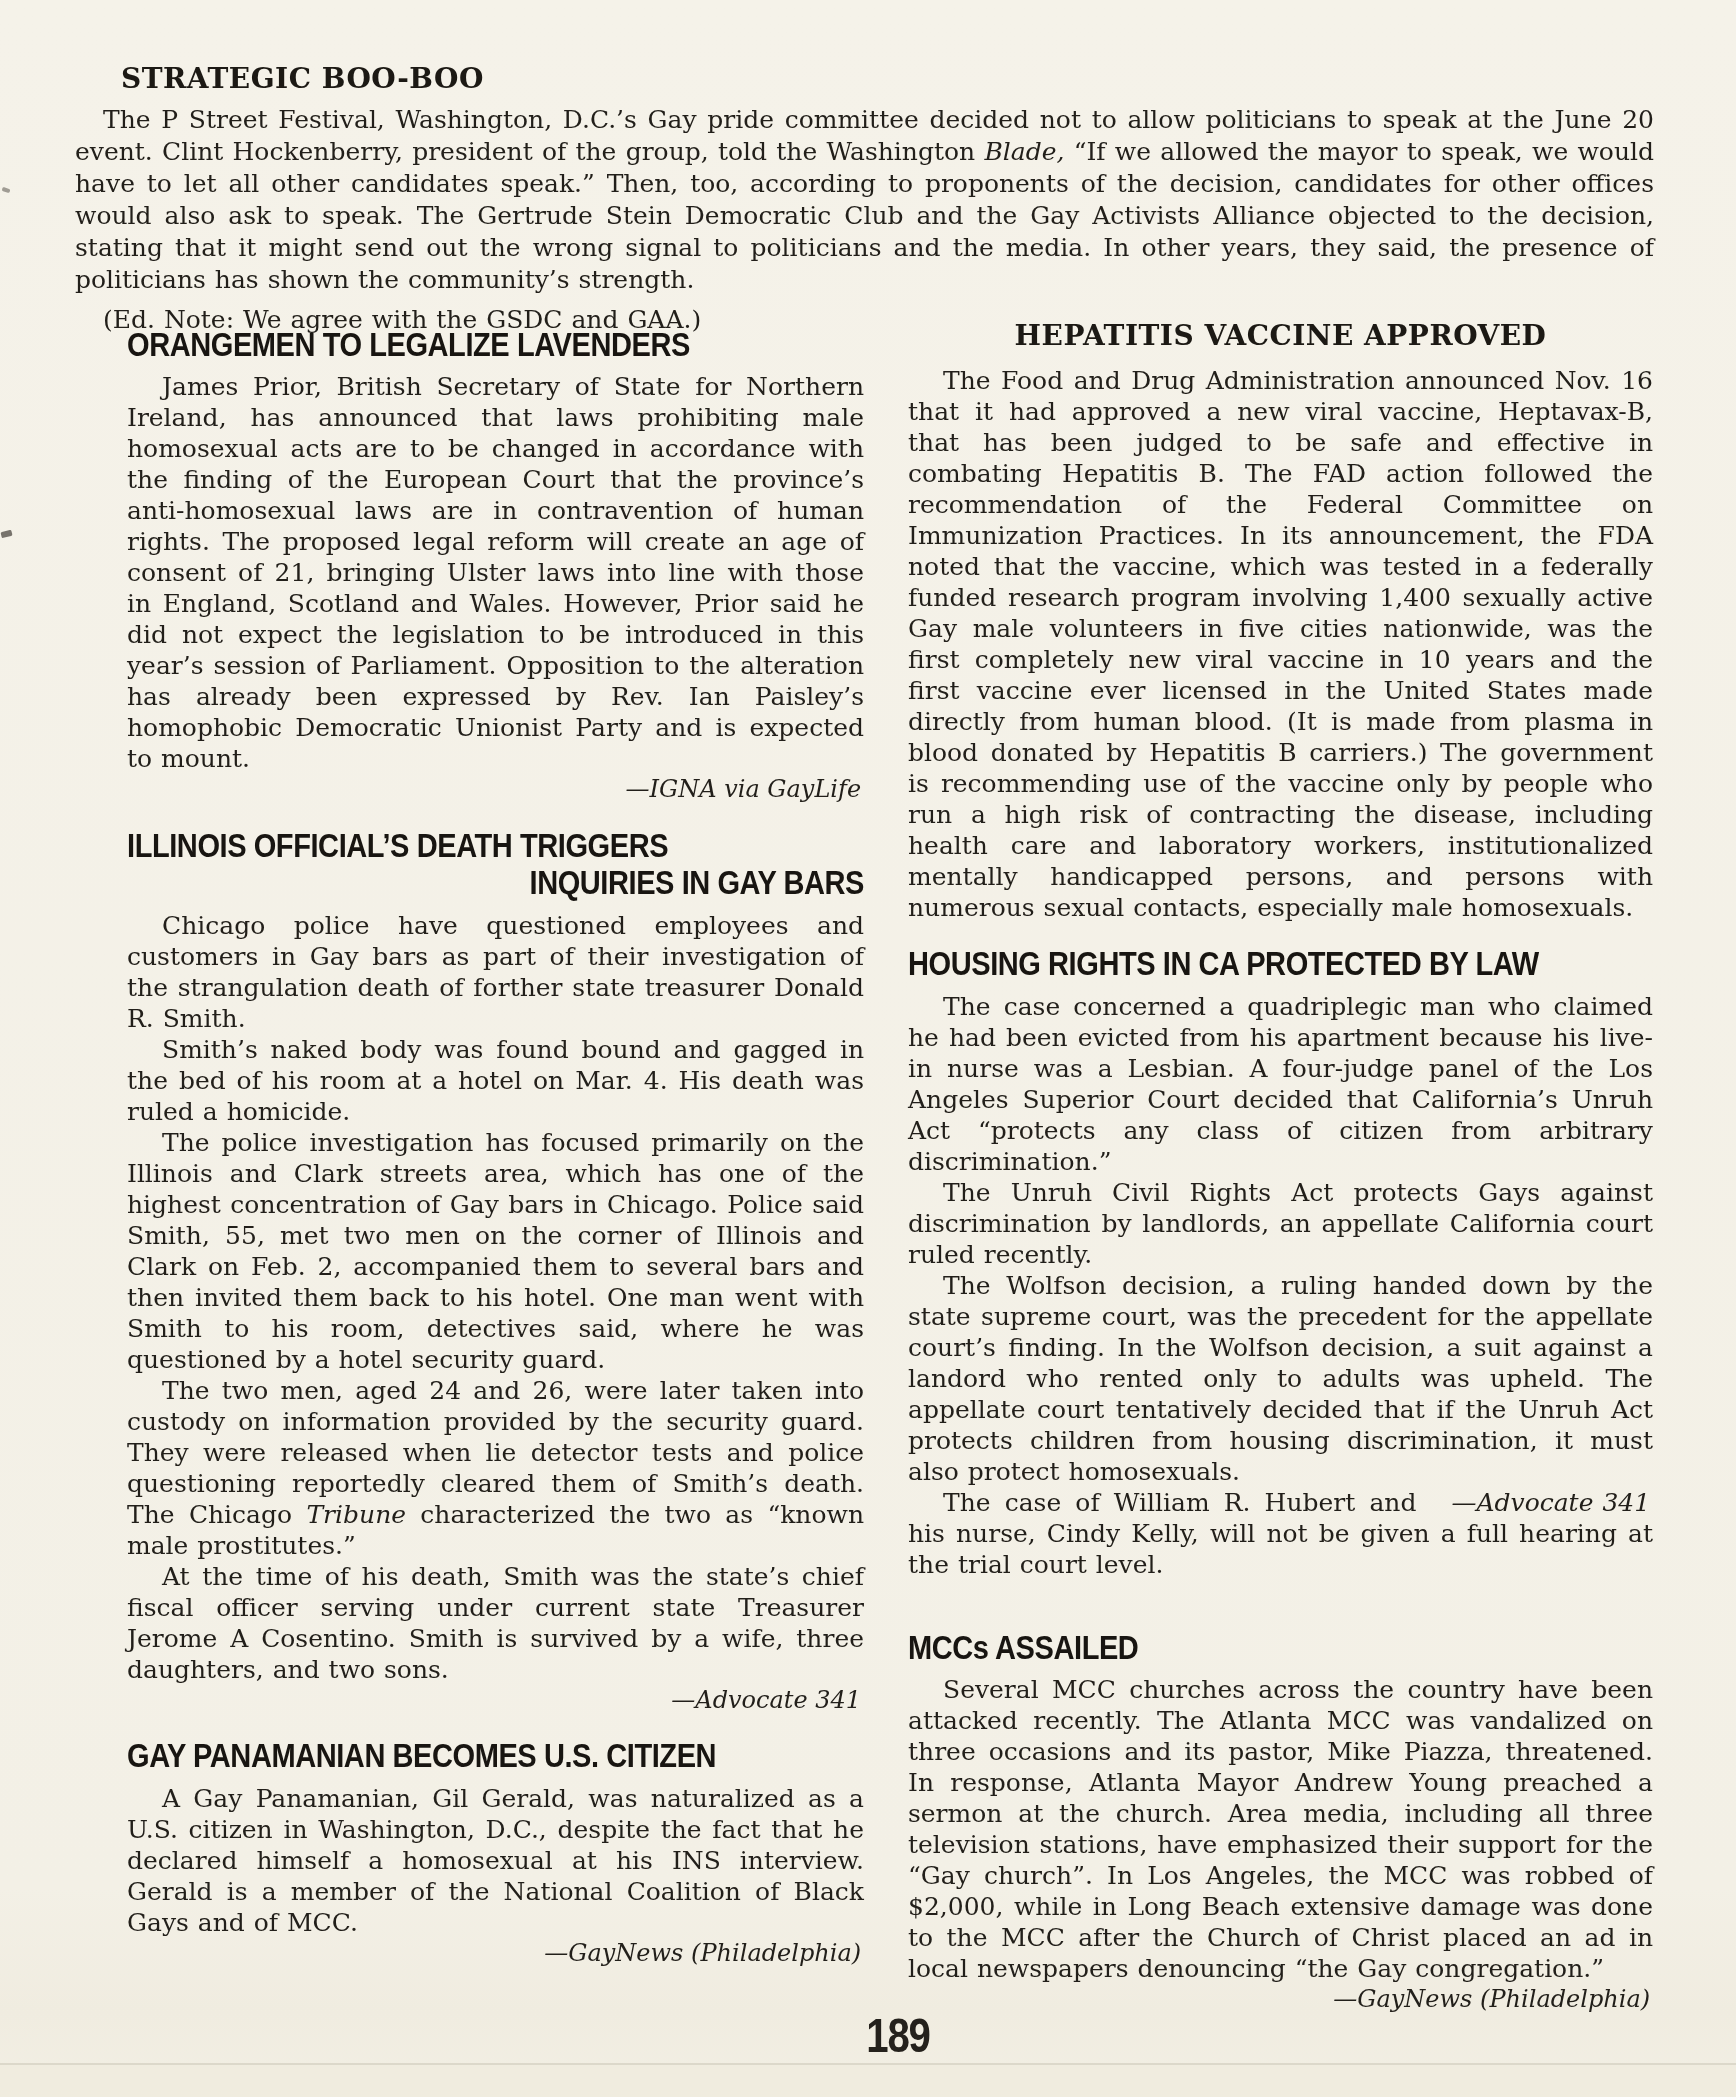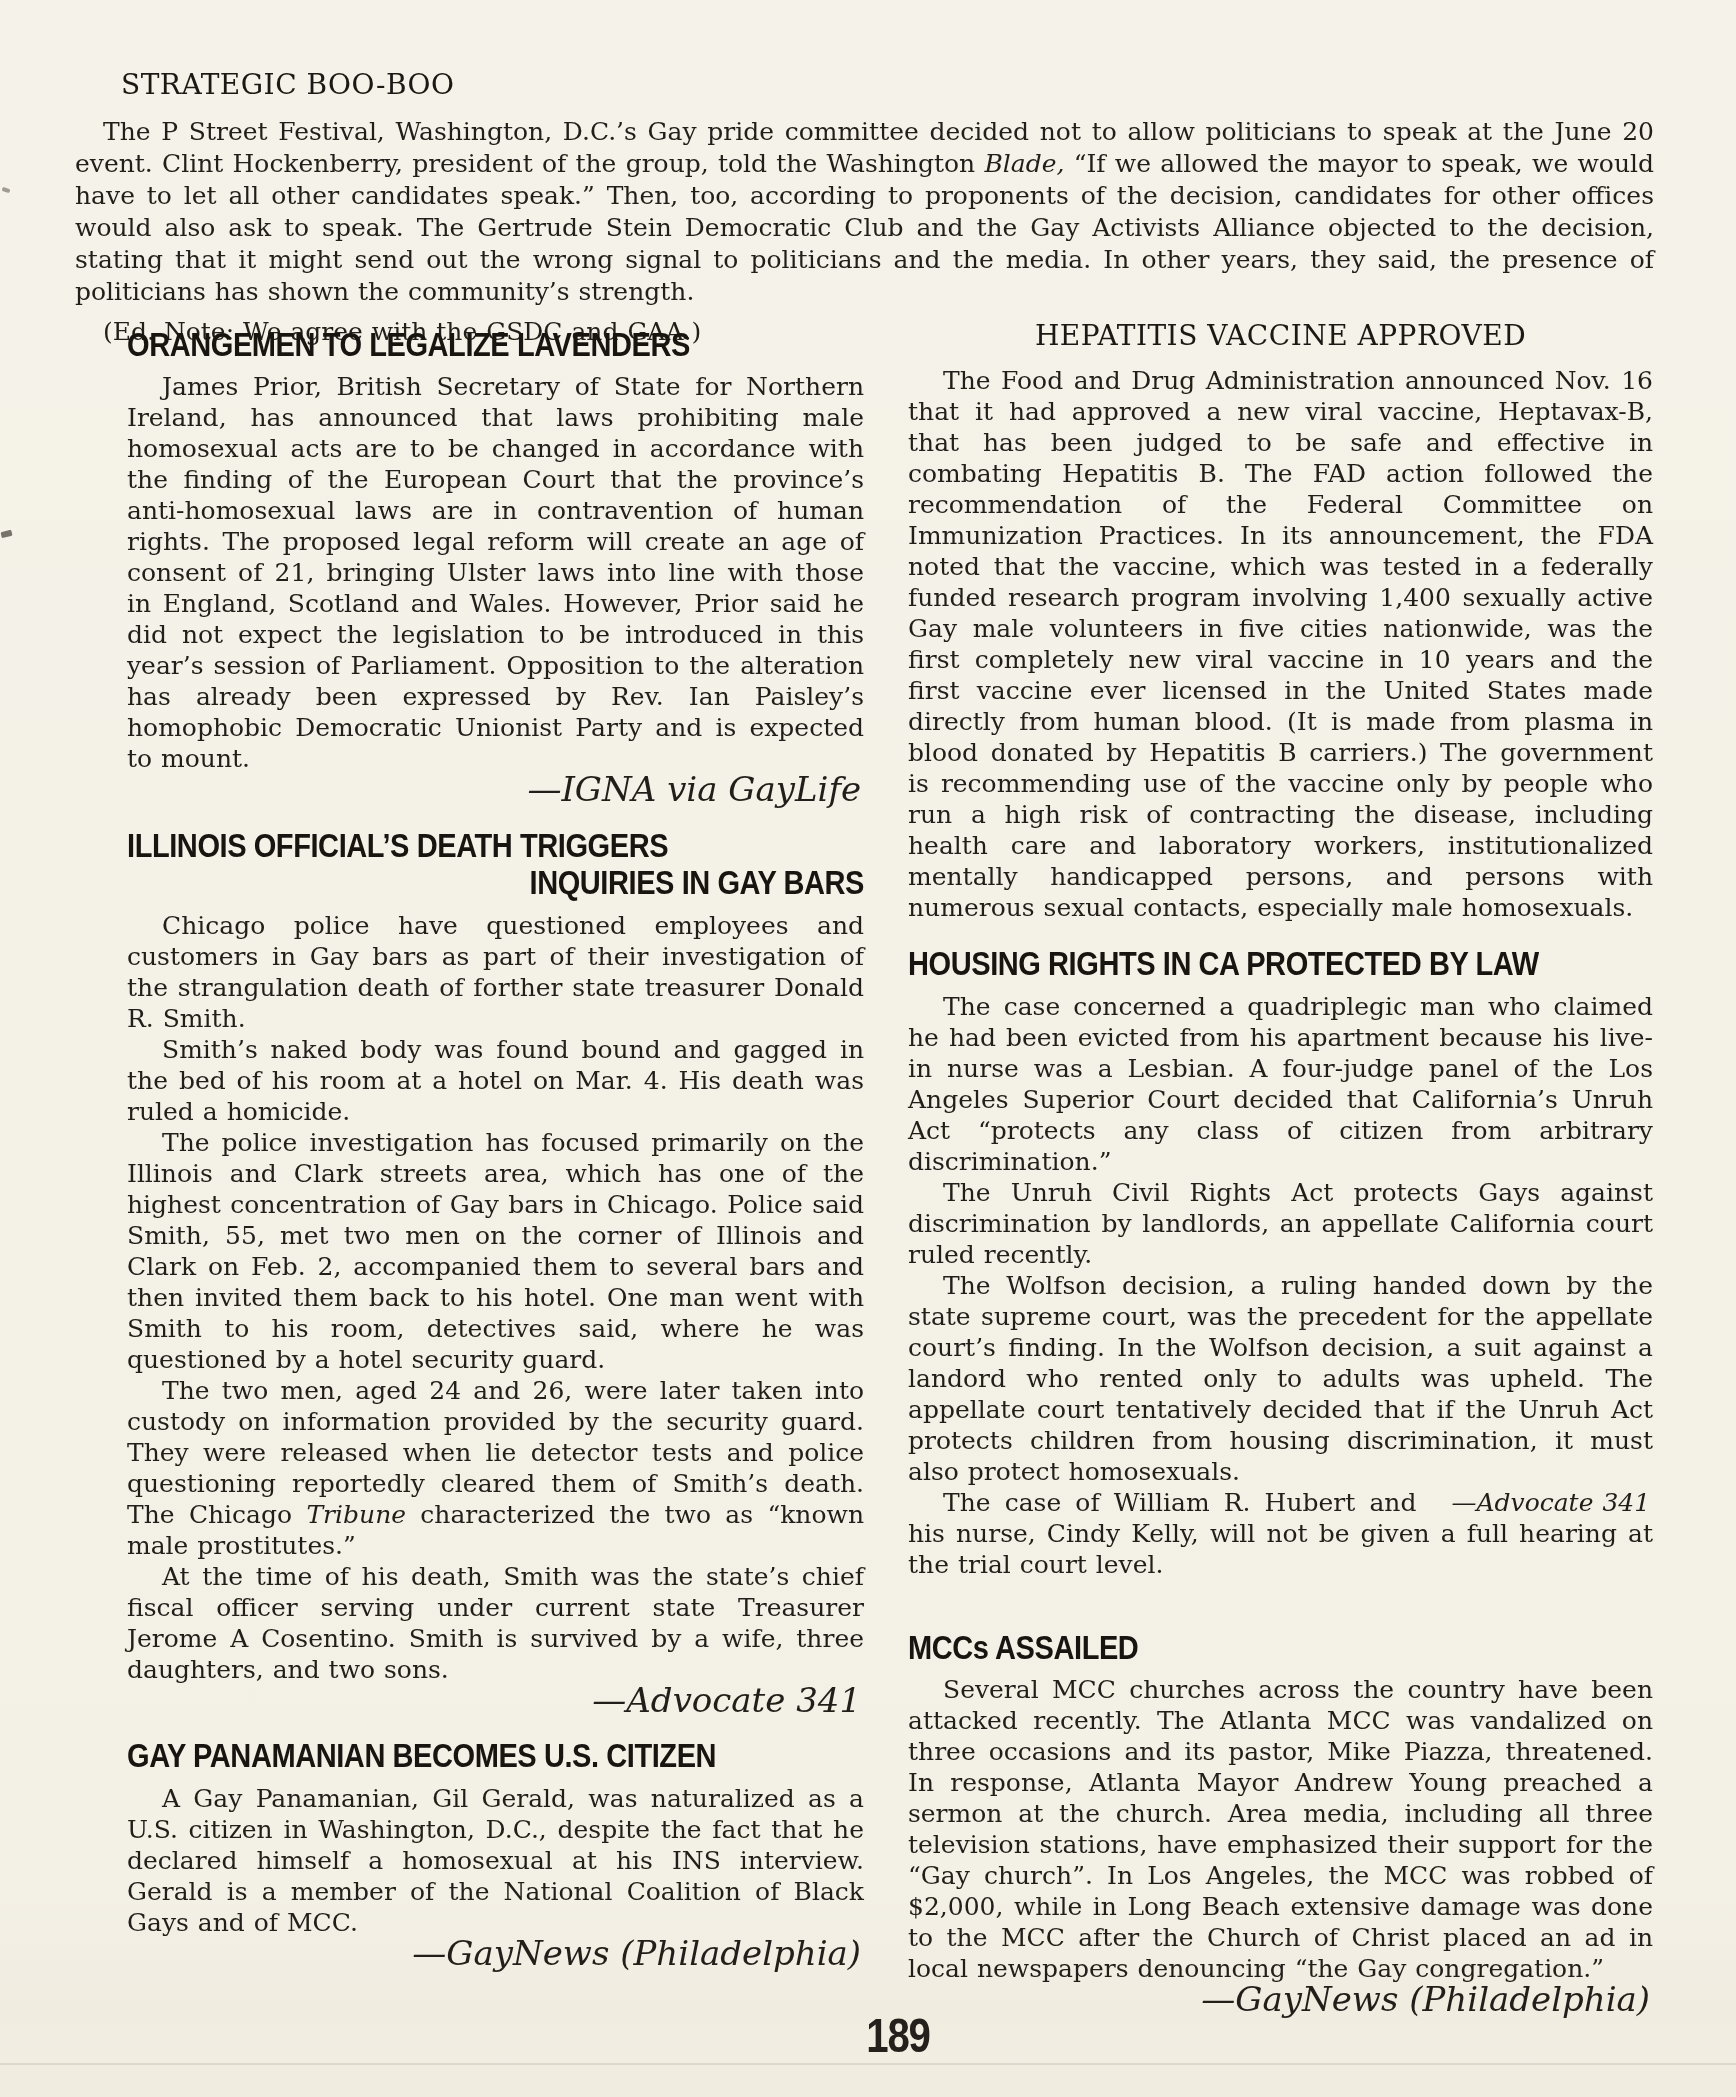--- a/index.html
+++ b/index.html
@@ -17,25 +17,25 @@
     overflow: hidden;
   }
   .top-section {
     position: absolute;
     left: 75px;
     top: 54px;
     width: 1579px;
   }
   .serif-head {
     font-family: "DejaVu Serif", "Liberation Serif", serif;
-    font-weight: 400;
+    font-weight: 700;
     font-size: 28px;
     line-height: 34px;
     letter-spacing: 0.5px;
-    margin: 14px;
+    margin: 8px;
     color: #1c1914;
   }
   .top-section .serif-head { margin-left: 46px; }
   .body-text {
     font-size: 25px;
     line-height: 31px;
     text-align: justify;
     margin: 0;
     text-indent: 35px;
     word-spacing: 1px;
@@ -59,21 +59,21 @@
     color: #181511;
     transform: scaleX(0.88);
     transform-origin: 0 50%;
   }
   .sans-head .hline { display: block; transform: scaleX(0.88); transform-origin: 0 50%; }
   .sans-head .hline.right { text-align: right; transform-origin: 100% 50%; }
   .two-line { transform: none; }
   .col-left > .sans-head:first-child { margin-top: 10.7px; }
   .col-right > .serif-head:first-child { margin-top: 3.9px; text-align: center; margin-bottom: 12.6px; }
   .attr {
-    font-size: 34px;
+    font-size: 24px;
     line-height: 31px;
     font-style: italic;
     text-align: right;
     margin: 0 2.9px 3.9px 0;
   }
   .attr-float { float: right; font-style: italic; padding-right: 2.9px; }
   .mccs-head { margin-top: 49px; }
   .pagenum {
     position: absolute;
     left: 847px;

